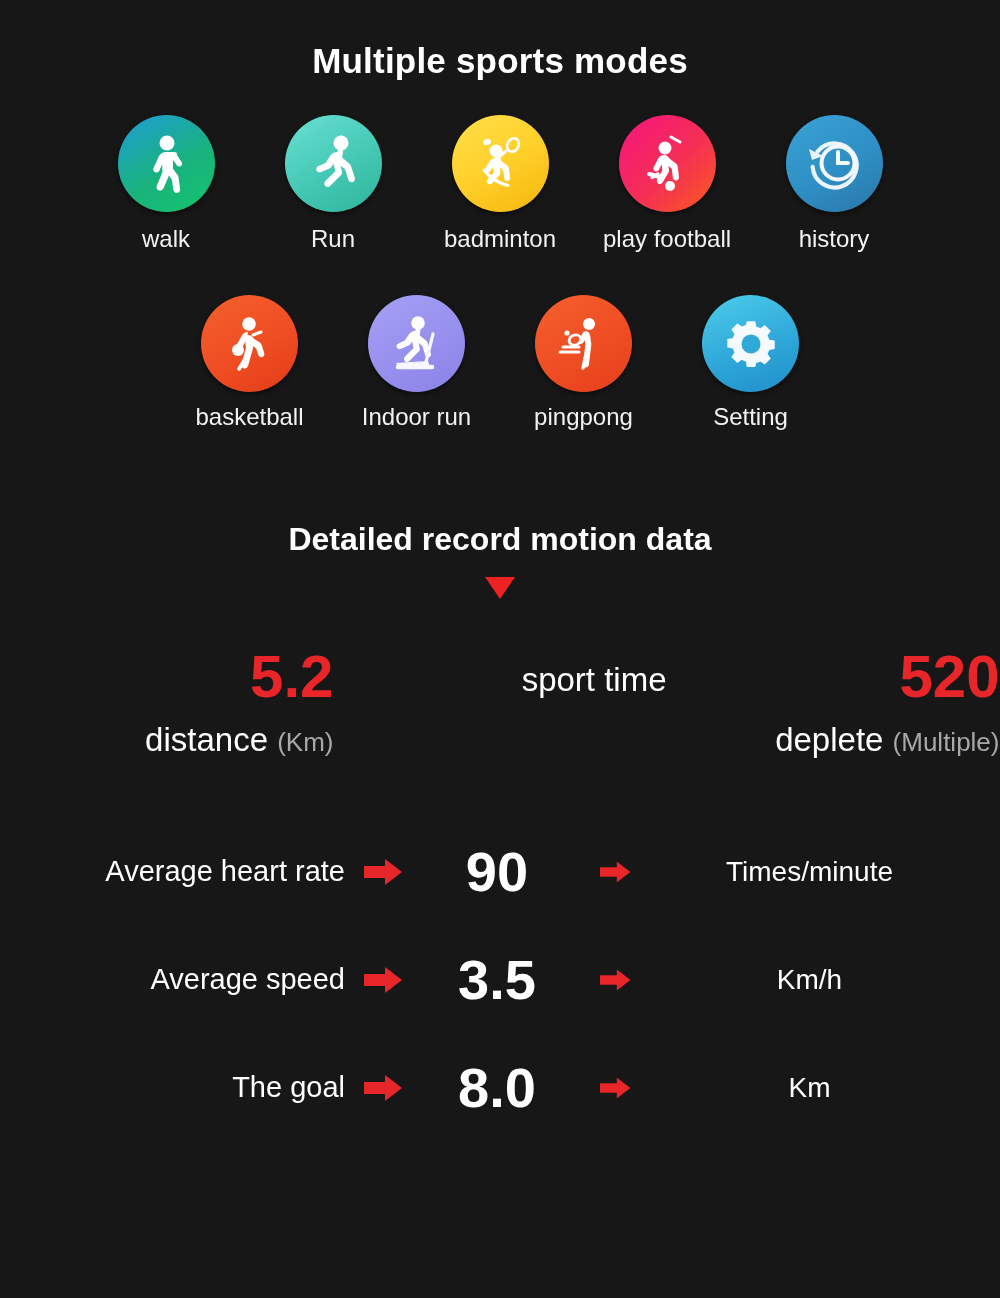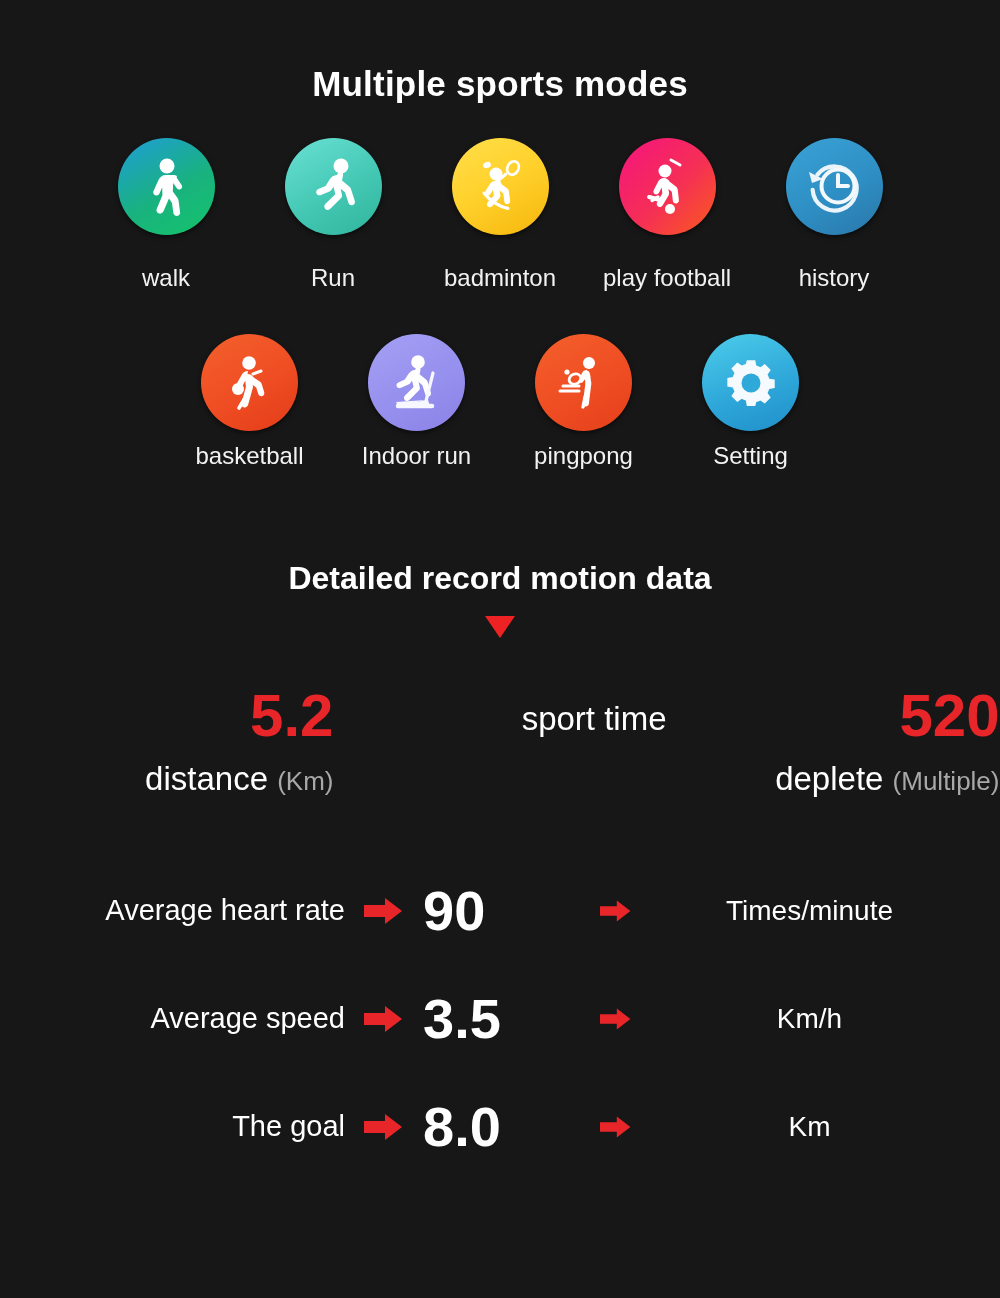--- a/index.html
+++ b/index.html
@@ -11,21 +11,21 @@
     position:relative;
   }
 
   
   .sports-title{
     text-align:center;
     color:#ffffff;
     font-size:35px;
     font-weight:bold;
     letter-spacing:0.2px;
-    padding-top:66px;
+    padding-top:43px;
     line-height:1;
   }
 
   
   .grid{ margin-top:37px; }
   .grid-row{
     display:flex;
     justify-content:center;
     align-items:flex-start;
   }
@@ -39,21 +39,21 @@
   .circle{
     width:97px; height:97px;
     border-radius:50%;
     display:flex; align-items:center; justify-content:center;
     box-shadow:0 2px 5px rgba(0,0,0,.55);
   }
   .circle svg{ display:block; }
   .cap{
     color:#f2f2f2;
     font-size:24px;
-    margin-top:30px;
+    margin-top:14px;
     white-space:nowrap;
     line-height:1.1;
   }
   .row2 .cap{ margin-top:12px; }
 
   
   .detail-title{
     text-align:center;
     color:#ffffff;
     font-size:32px;
@@ -108,20 +108,21 @@
     width:345px;
     text-align:right;
     color:#ffffff;
     font-size:29px;
     white-space:nowrap;
   }
   .arrow-a{ width:78px; display:flex; justify-content:center; }
   .arrow-b{ width:90px; display:flex; justify-content:center; }
   .m-value{
     width:148px;
+    text-align:center;
     color:#ffffff;
     font-weight:bold;
     font-size:56px;
     line-height:1;
   }
   .m-unit{
     flex:1;
     text-align:center;
     color:#ffffff;
     font-size:28px;

